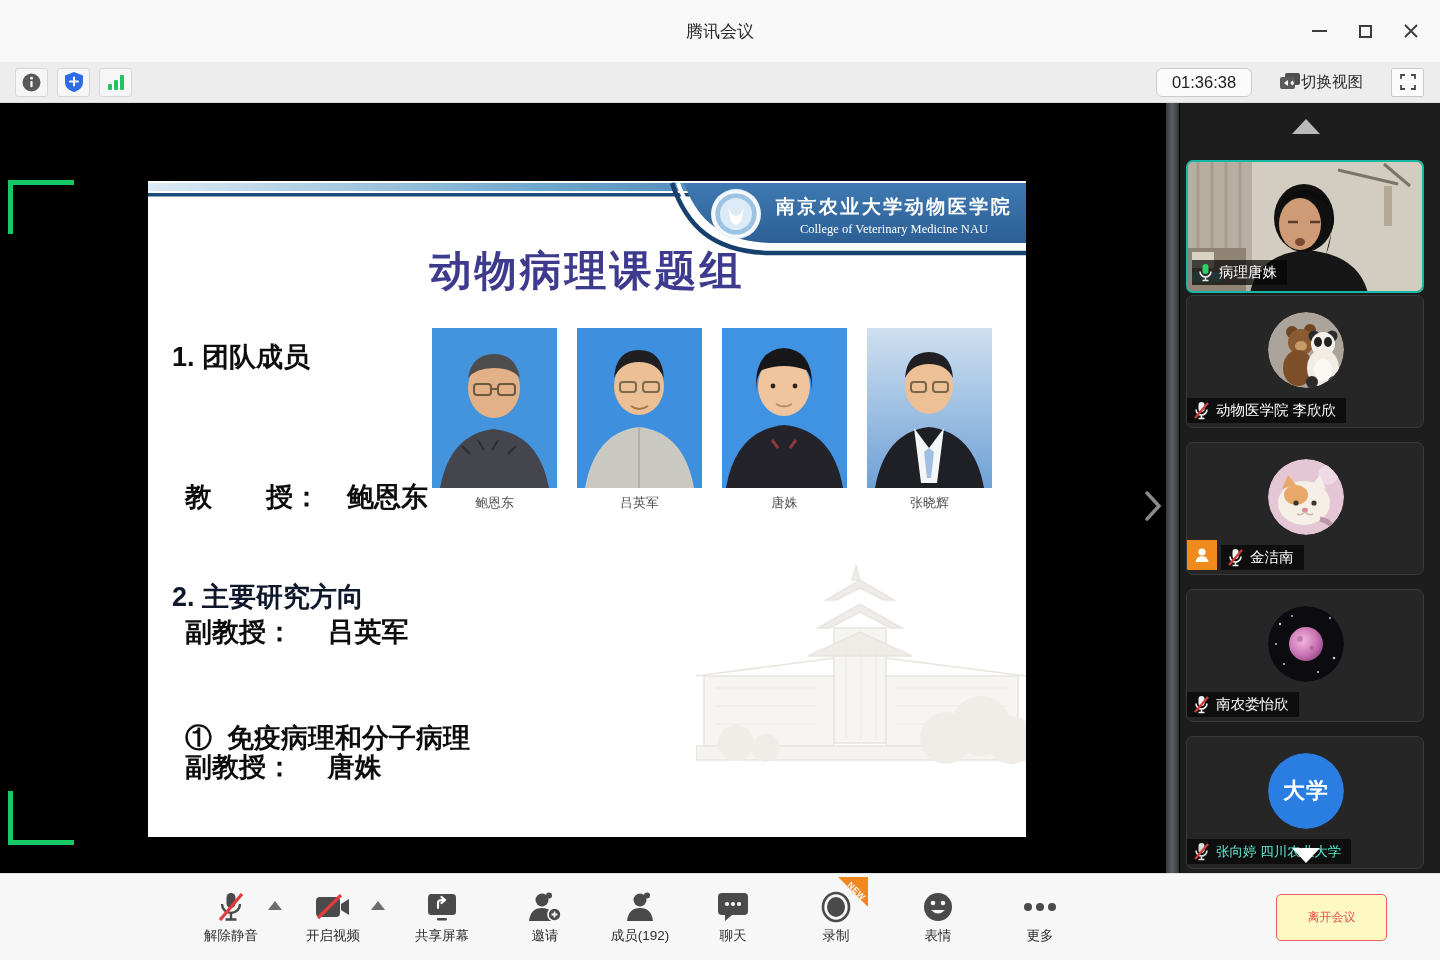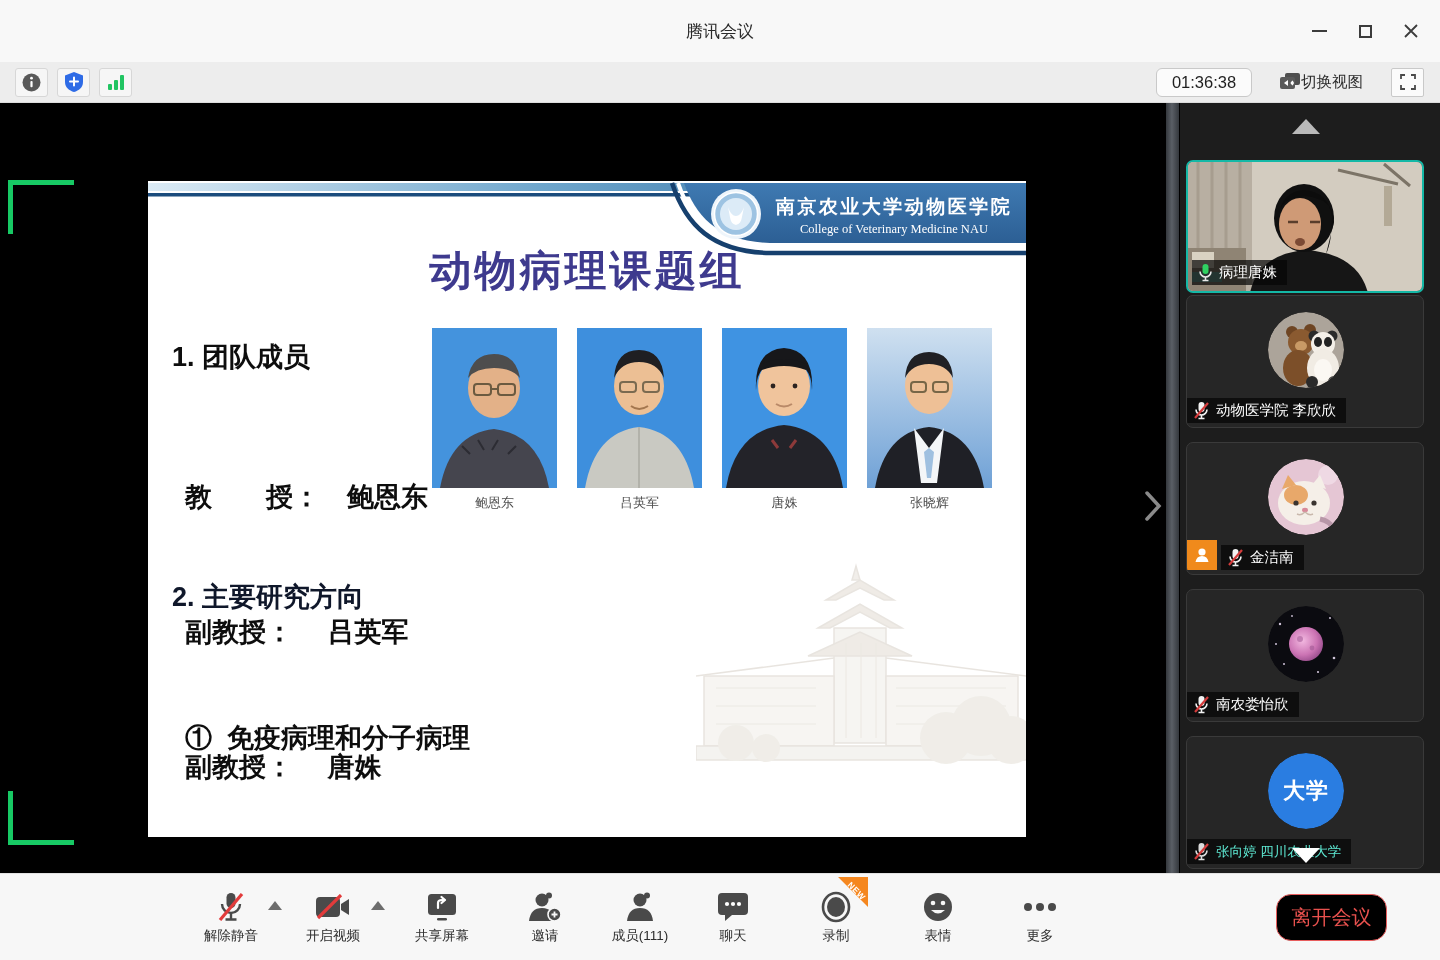--- a/index.html
+++ b/index.html
@@ -82,22 +82,22 @@
     border-top:1px solid #e2e2e2; }
   .ctrl { position:absolute; top:15px; width:88px; display:flex; flex-direction:column; align-items:center; cursor:pointer; }
   .ctrl .icon-box { height:36px; display:flex; align-items:center; justify-content:center; position:relative; }
   .ctrl .lbl { font-size:13.5px; color:#2e2e2e; margin-top:2px; white-space:nowrap; }
   .caret { position:absolute; top:27px; width:0; height:0; border-left:7px solid transparent;
     border-right:7px solid transparent; border-bottom:9px solid #6d6d6d; cursor:pointer; }
   .ribbon { position:absolute; right:-16px; top:-12px; width:34px; height:34px; background:#f5871f;
     clip-path:polygon(12% 0, 100% 0, 100% 88%); }
   .ribbon span { position:absolute; right:1px; top:9px; color:#fff; font-size:8.5px; font-weight:bold;
     transform:rotate(45deg); letter-spacing:.5px; }
-  .leave-btn { position:absolute; left:1276px; top:20px; width:111px; height:47px; background:#000000;
-    border:1.5px solid #e85d5d; border-radius:15px; color:#e8514e; font-size:20px;
+  .leave-btn { position:absolute; left:1276px; top:20px; width:111px; height:47px; background:#fef9c3;
+    border:1.5px solid #e85d5d; border-radius:5px; color:#e8514e; font-size:12px;
     display:flex; align-items:center; justify-content:center; cursor:pointer;
     font-family:"Liberation Sans", sans-serif; }
 </style>
 </head>
 <body>
 
 <div class="titlebar">
   <div class="win-title">腾讯会议</div>
   <div class="win-controls">
     <div class="win-btn">
@@ -518,21 +518,21 @@
   </div>
 
   <div class="ctrl" style="left:596px;">
     <div class="icon-box">
       <svg width="32" height="30" viewBox="0 0 32 30">
         <circle cx="16" cy="8" r="6.5" fill="#4a4a4a"></circle>
         <circle cx="23" cy="3.5" r="3" fill="#4a4a4a"></circle>
         <path d="M3 29 Q4.5 16 16 16 Q27.5 16 29 29 Z" fill="#4a4a4a"></path>
       </svg>
     </div>
-    <div class="lbl">成员(111)</div>
+    <div class="lbl">成员(192)</div>
   </div>
 
   <div class="ctrl" style="left:689px;">
     <div class="icon-box">
       <svg width="32" height="30" viewBox="0 0 32 30">
         <rect x="1" y="1" width="30" height="22" rx="4" fill="#4a4a4a"></rect>
         <path d="M8 23 L8 29 L15 23 Z" fill="#4a4a4a"></path>
         <circle cx="10" cy="12" r="2.1" fill="#fff"></circle>
           <circle cx="16" cy="12" r="2.1" fill="#fff"></circle>
           <circle cx="22" cy="12" r="2.1" fill="#fff"></circle>

